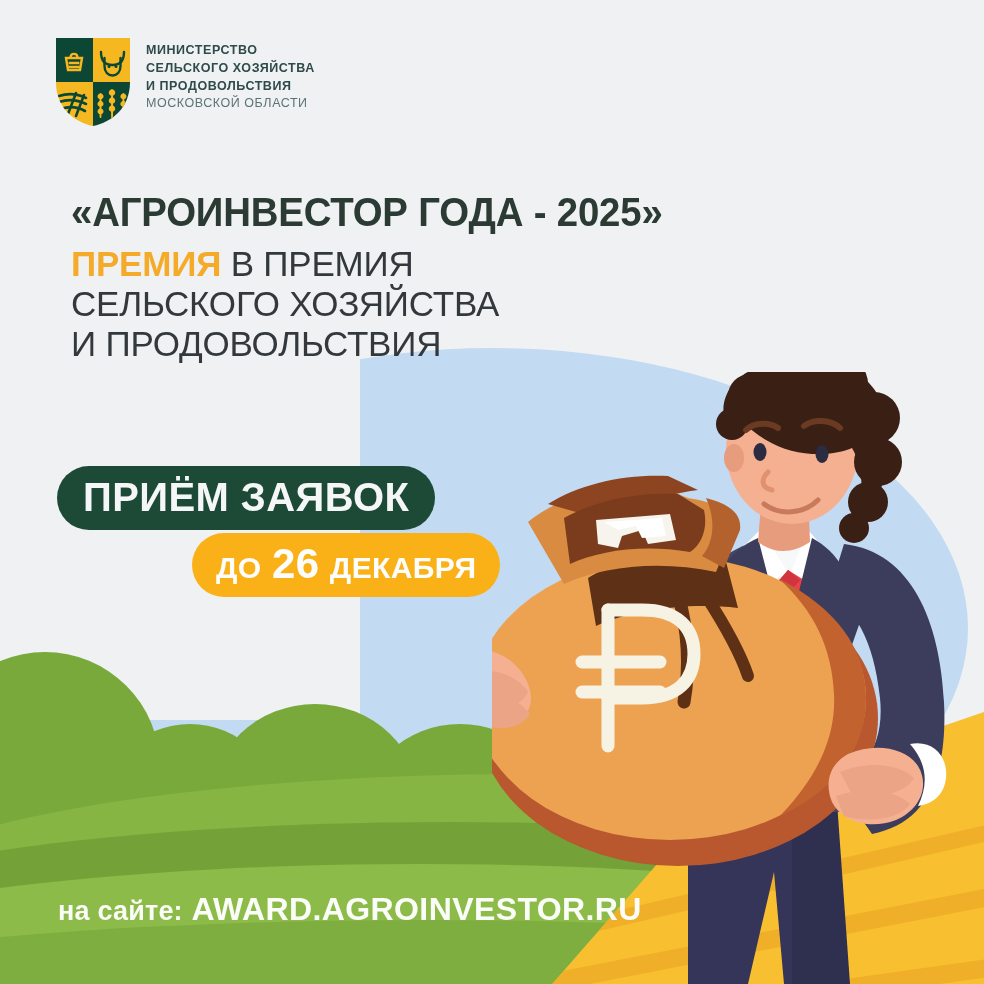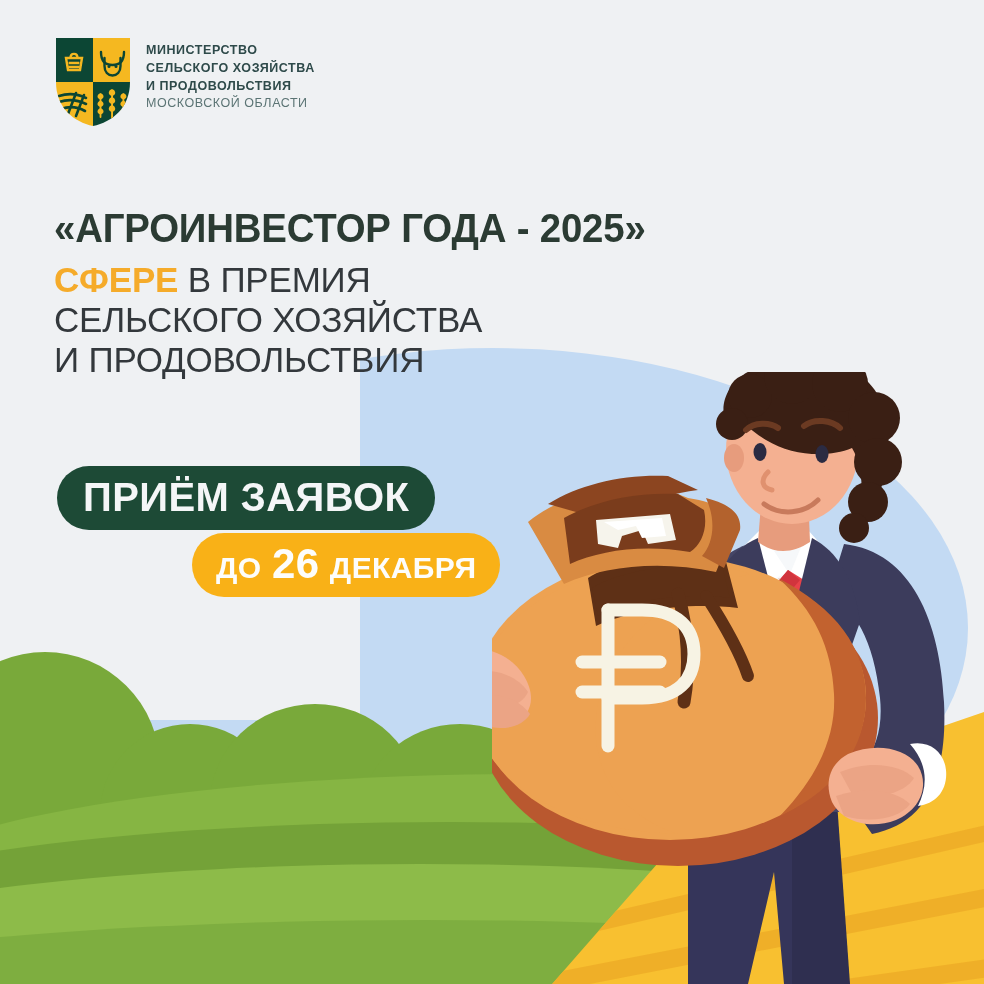--- a/index.html
+++ b/index.html
@@ -72,21 +72,21 @@
     padding-top:6px;
     font-weight:bold;
     font-size:12.5px;line-height:1.42;
     letter-spacing:.55px;
     color:#2e4a4a;
     text-transform:uppercase;
   }
   .logo-text .ln4{color:#5b7474;font-weight:normal;}
 
   
-  .headings{position:absolute;left:54px;top:192px;width:790px;margin-top:16px;}
+  .headings{position:absolute;left:71px;top:192px;width:790px;}
   .h-title{
     font-size:40px;line-height:1.02;
     font-weight:bold;
     letter-spacing:-0.2px;
     color:#2b3b33;
     font-family:"Liberation Sans Narrow","Liberation Sans",sans-serif;
     transform:scaleX(.96);transform-origin:left center;
     white-space:nowrap;
   }
   .h-sub{
@@ -233,21 +233,21 @@
       <div>МИНИСТЕРСТВО</div>
       <div>СЕЛЬСКОГО ХОЗЯЙСТВА</div>
       <div>И ПРОДОВОЛЬСТВИЯ</div>
       <div class="ln4">МОСКОВСКОЙ ОБЛАСТИ</div>
     </div>
   </div>
 
   <div class="headings">
     <div class="h-title">«АГРОИНВЕСТОР ГОДА - 2025»</div>
     <div class="h-sub">
-      <span class="l2"><span class="accent">СФЕРЕ</span><span> В ПРЕМИЯ</span></span>
+      <span class="l2"><span class="accent">ПРЕМИЯ</span><span> В ПРЕМИЯ</span></span>
       <span class="l3">СЕЛЬСКОГО ХОЗЯЙСТВА</span>
       <span class="l3">И ПРОДОВОЛЬСТВИЯ</span>
     </div>
   </div>
 
   <div class="badge-green">ПРИЁМ ЗАЯВОК</div>
   <div class="badge-orange">
     <span class="small">ДО</span>
     <span class="big">26</span>
     <span class="small">ДЕКАБРЯ</span>
@@ -343,14 +343,18 @@
       <path d="M-20 326 C2 318 26 326 38 342 C30 356 8 360 -12 352 Z" fill="#eba485"></path>
 
       <path d="M356 382 C384 370 414 376 426 394 C438 414 428 438 404 448 C378 458 350 450 340 430 C332 410 338 392 356 382 Z" fill="#f4b091"></path>
       <path d="M348 400 C376 388 408 392 422 406 C414 420 388 428 360 422 Z" fill="#eba485"></path>
       <path d="M344 424 C374 414 404 418 418 432 C408 446 380 452 352 444 Z" fill="#eba485"></path>
 
       <path d="M418 372 C438 368 452 380 454 398 C456 418 444 432 426 434 C436 414 436 392 418 372 Z" fill="#ffffff"></path>
     </svg>
   </div>
 
+  <div class="site">
+    <span class="lbl">на сайте:</span>
+    <span class="url">AWARD.AGROINVESTOR.RU</span>
+  </div>
 
 </div>
 
 </body></html>

